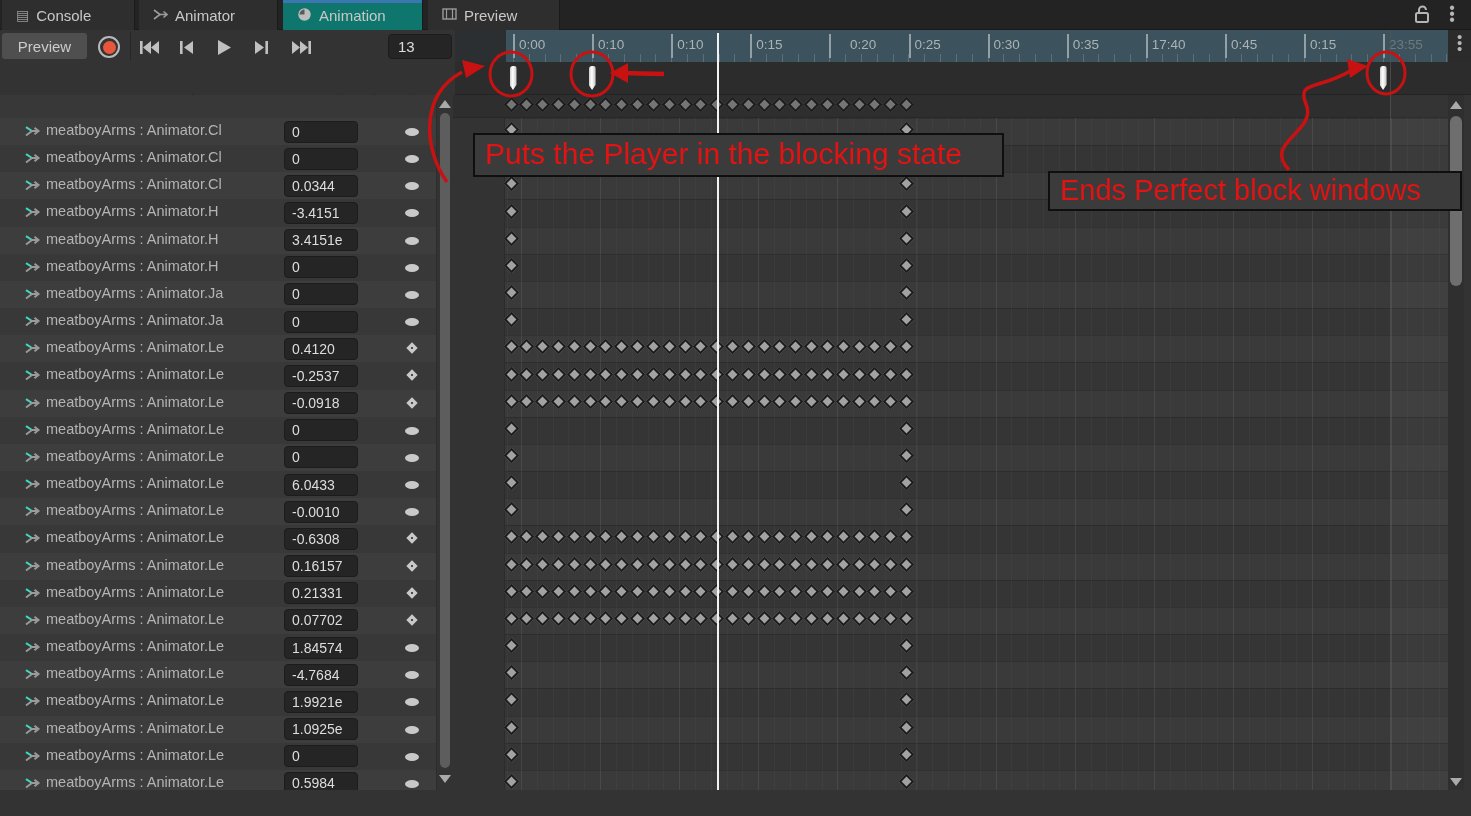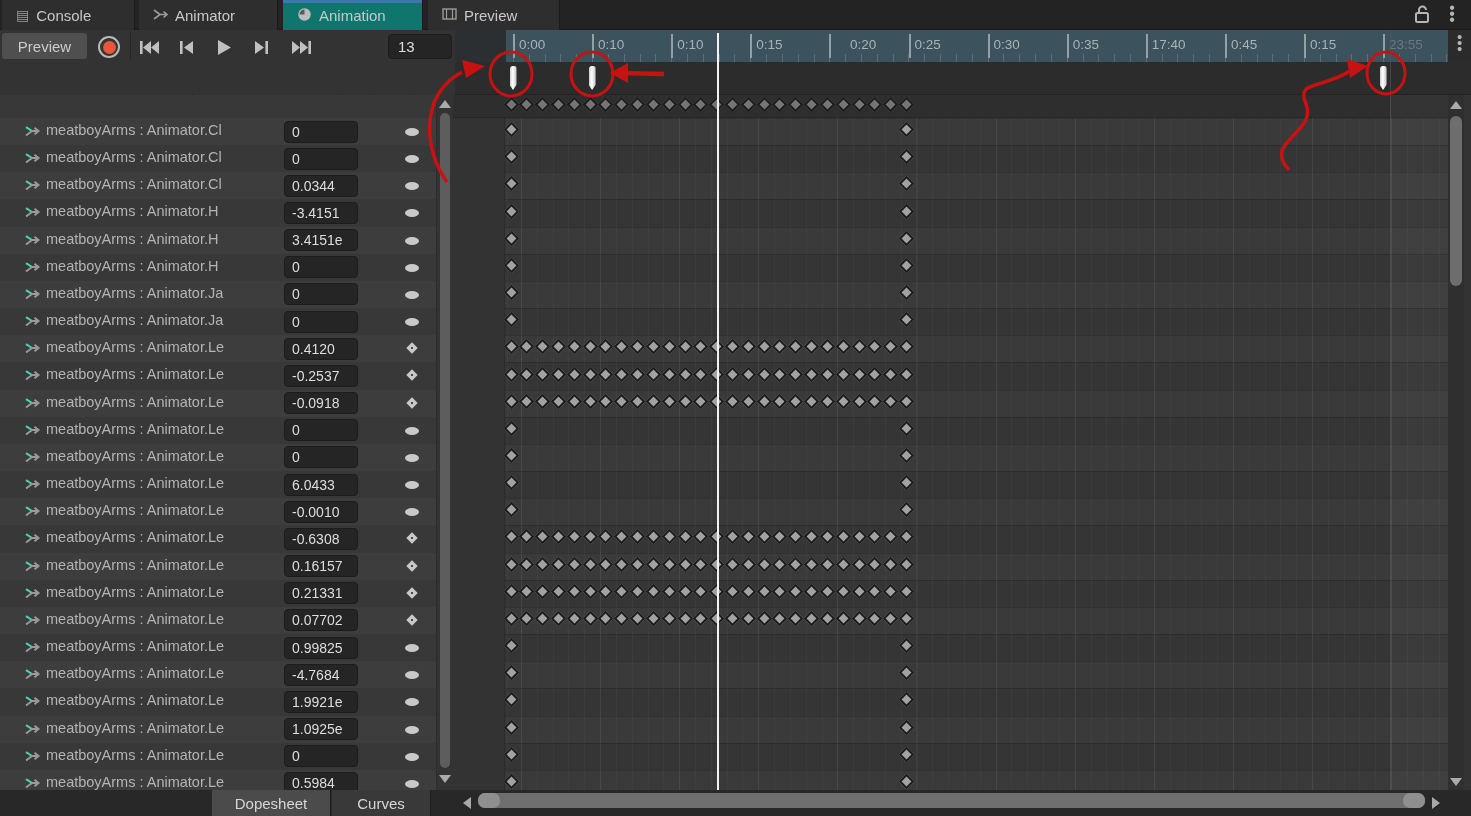--- a/index.html
+++ b/index.html
@@ -487,21 +487,21 @@
   </div>
       <div class="prow" style="top: 539.04px;">
     <span class="picon">
       <svg width="17" height="14" viewBox="0 0 17 14">
             <path d="M2 3.2 L8 7" stroke="#3fd8bc" stroke-width="2" fill="none"></path>
             <path d="M2 11.5 L8 7 H13.5" stroke="#9a9a9a" stroke-width="2" fill="none"></path>
             <path d="M10.5 3.8 L14.5 7 L10.5 10.2" stroke="#9a9a9a" stroke-width="2" fill="none"></path>
           </svg>
     </span>
     <span class="plabel">meatboyArms : Animator.Le</span>
-    <span class="valfield">0.99825</span>
+    <span class="valfield">1.84574</span>
     <span class="pind ind-oval"></span>
   </div>
       <div class="prow alt" style="top: 566.2px;">
     <span class="picon">
       <svg width="17" height="14" viewBox="0 0 17 14">
             <path d="M2 3.2 L8 7" stroke="#3fd8bc" stroke-width="2" fill="none"></path>
             <path d="M2 11.5 L8 7 H13.5" stroke="#9a9a9a" stroke-width="2" fill="none"></path>
             <path d="M10.5 3.8 L14.5 7 L10.5 10.2" stroke="#9a9a9a" stroke-width="2" fill="none"></path>
           </svg>
     </span>
@@ -819,42 +819,35 @@
   <div class="outrange"></div>
   <div class="clipend"></div>
   <div class="playhead"></div>
 
   <div class="scroll-v" style="left:1448px;top:95px;height:695px;background:#2f2f2f;">
     <div class="arrow arr-up" style="left:2px;top:6px;"></div>
     <div class="thumb-v" style="top:21px;height:170px;left:2px;width:12px;background:#6e6e6e;border-radius:6px;"></div>
     <div class="arrow arr-dn" style="left:2px;top:683px;"></div>
   </div>
 
-  <div class="bottombar">
-    <div class="btab" style="left:212px;width:119px;background:#4b4b4b;">
-      <span>Dopesheet</span>
-    </div>
-    <div class="btab" style="left:332px;width:99px;background:#393939;">
-      <span>Curves</span>
-    </div>
-    <div class="arrow arr-l" style="left:463px;top:7px;"></div>
-    <div class="hthumb" style="left:478px;width:947px;"></div>
-    <div class="hcap" style="left:478px;"></div>
-    <div class="hcap" style="left:1403px;"></div>
-    <div class="arrow arr-r" style="left:1432px;top:7px;"></div>
-  </div>
 
   <svg id="annsvg" width="1471" height="816" viewBox="0 0 1471 816">
     <g stroke="#c81212" stroke-width="3" fill="none">
       <ellipse cx="511" cy="74" rx="21" ry="22"></ellipse>
       <ellipse cx="592" cy="74" rx="21" ry="22"></ellipse>
       <ellipse cx="1386" cy="73" rx="19" ry="21"></ellipse>
       <path d="M447,182 C425,152 418,96 462,72" stroke-width="3.5"></path>
       <path d="M664,74 L620,73" stroke-width="4.5"></path>
       <path d="M1289,170 C1262,142 1318,132 1306,104 C1296,80 1320,90 1352,70" stroke-width="3.5"></path>
     </g>
     <g fill="#c81212" stroke="none">
       <polygon points="485,66 462,60 466,78"></polygon>
       <polygon points="610,73 628,63 628,83"></polygon>
       <polygon points="1368,66 1347,59 1350,78"></polygon>
     </g>
   </svg>
+  <div class="ann" style="left:473px;top:133px;width:531px;height:44px;font-size:30px;">
+    <span>Puts the Player in the blocking state</span>
+  </div>
+  <div class="ann" style="left:1048px;top:171px;width:414px;height:40px;font-size:29px;">
+    <span>Ends Perfect block windows</span>
+  </div>
 </div>
 
 </body></html>

